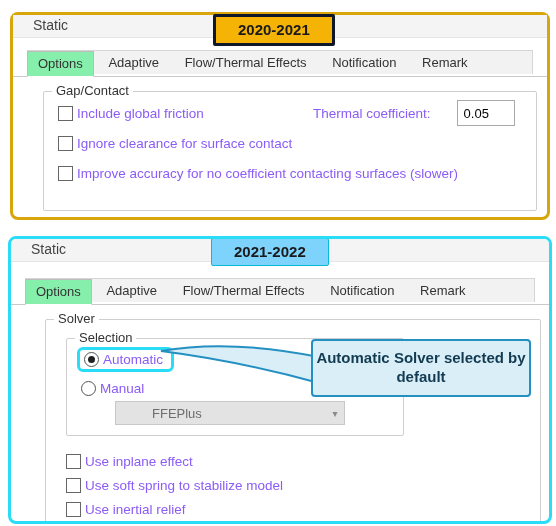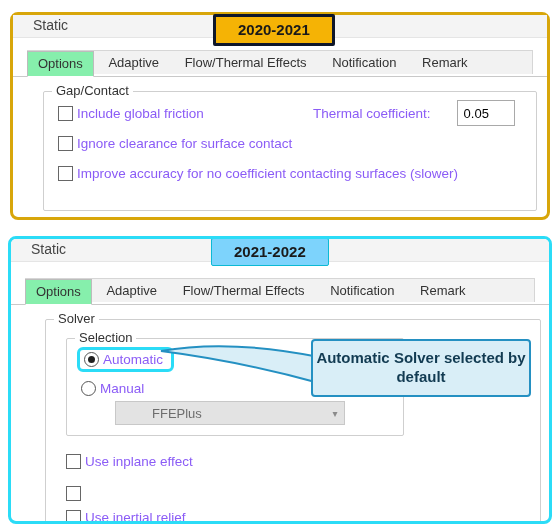--- a/index.html
+++ b/index.html
@@ -320,26 +320,27 @@
         <span class="chk-label">Manual</span>
       </div>
 
       <div class="dropdown" style="position:absolute; left:48px; top:62px;padding-left:36px;">
         <span>FFEPlus</span>
         <span class="dd-arrow">▾</span>
       </div>
     </div>
 
     <div style="position:absolute; left:20px; top:130px;">
-      <div class="chk-row" style="margin-bottom:10px;">
+      <div class="chk-row" style="margin-bottom:2px;">
         <span class="chk-box"></span>
         <span class="chk-label">Use inplane effect</span>
       </div>
       <div class="chk-row" style="margin-bottom:2px;">
         <span class="chk-box"></span>
+        <span class="chk-label">Use soft spring to stabilize model</span>
       </div>
       <div class="chk-row" style="margin-bottom:2px;">
         <span class="chk-box"></span>
         <span class="chk-label">Use inertial relief</span>
       </div>
     </div>
   </div>
 
   <svg class="callout-tail" style="left:148px; top:100px; width:170px; height:60px;">
     <path d="M 160 18 Q 70 0 2 12 Q 80 22 160 44 Z" fill="#d9eef7" stroke="#2490c2" stroke-width="2"></path>

